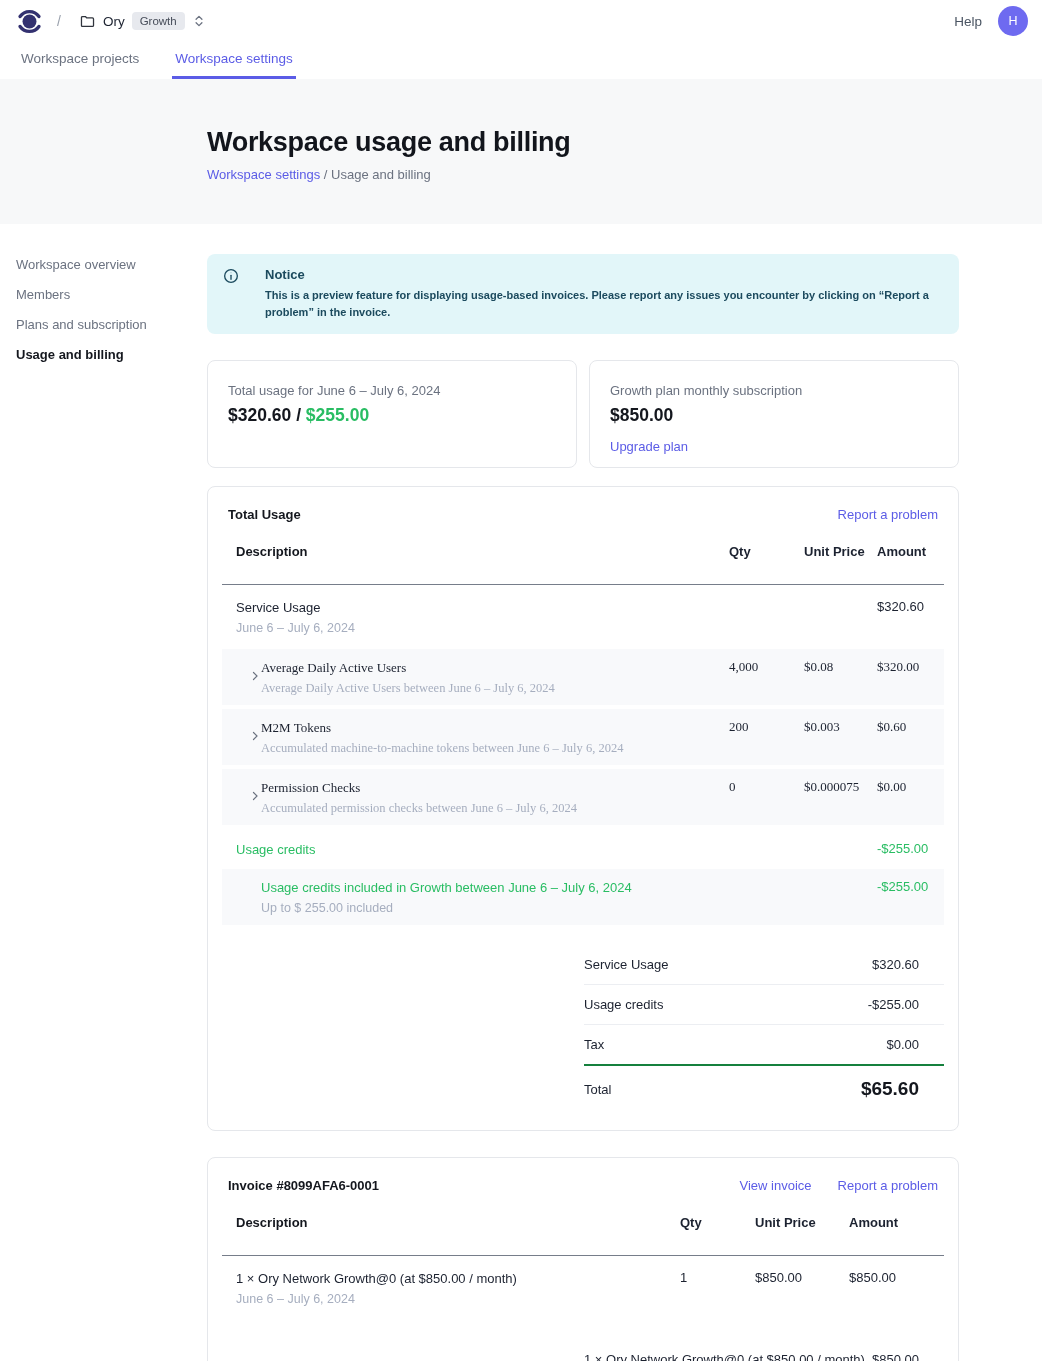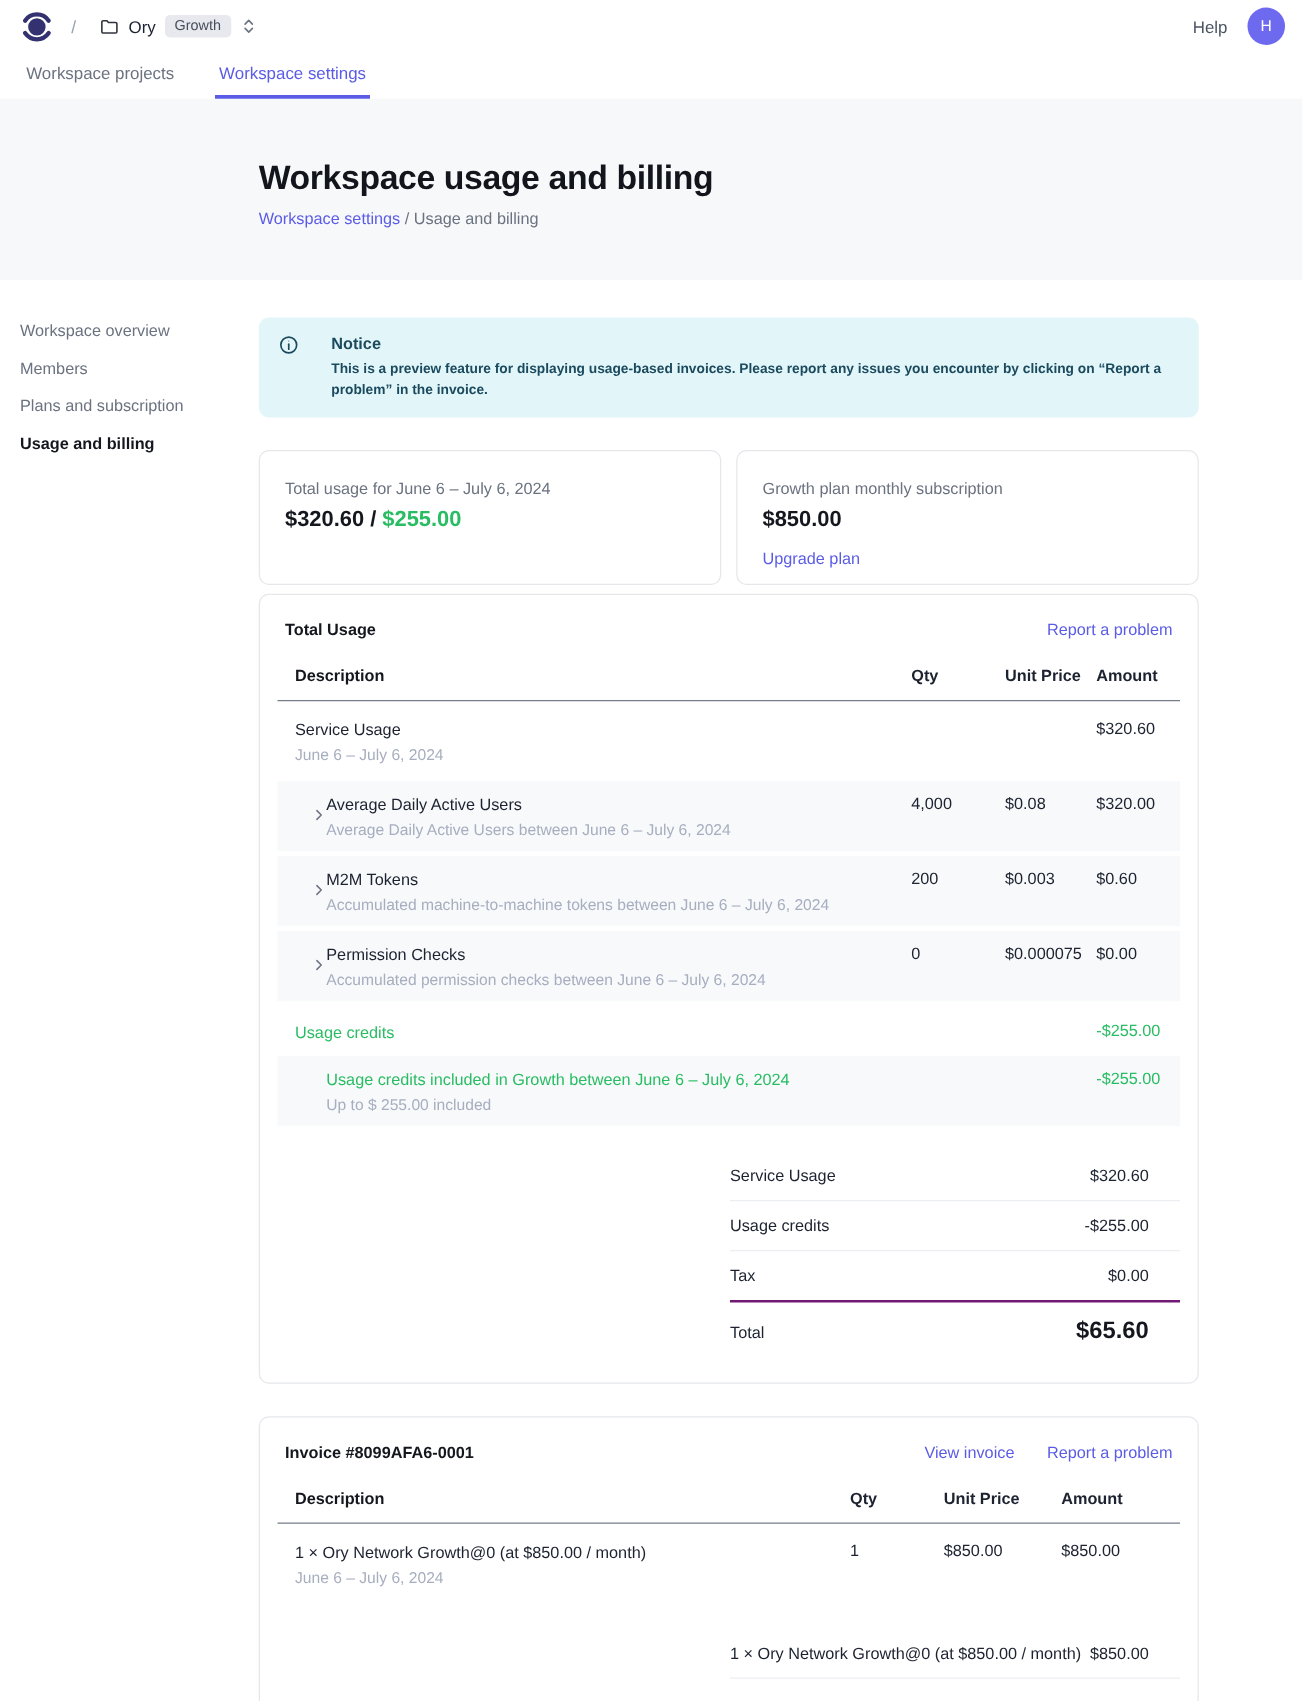--- a/index.html
+++ b/index.html
@@ -42,67 +42,67 @@
   .side-item.active { color:#14171e; font-weight:700; }
   .main { width:752px; }
 
   
   .notice { background:#e2f6f9; border-radius:8px; padding:13px 16px 14px; display:flex; gap:26px; color:#1b4a5e; margin-bottom:26px; }
   .notice-icon { flex-shrink:0; margin-top:1px; display:flex; }
   .notice-title { font-weight:700; font-size:13px; margin-bottom:5px; }
   .notice-body { font-size:11px; line-height:1.5; max-width:690px;font-weight:bold; }
 
   
-  .cards-row { display:flex; gap:12px; margin-bottom:7px; }
+  .cards-row { display:flex; gap:12px; margin-bottom:18px; }
   .scard { flex:1; border:1px solid #e5e7eb; border-radius:8px; padding:22px 20px; height:108px; background:#fff; }
   .scard-label { font-size:13px; color:#6b7280; }
   .scard-amount { font-size:17.5px; font-weight:700; color:#14171e; margin-top:7px; }
   .green { color:#29bd63; }
   .upgrade-link { display:inline-block; margin-top:13px; font-size:13px; color:#5b5ce6; cursor:pointer; }
 
   
   .panel { border:1px solid #e5e7eb; border-radius:8px; padding:20px 14px 24px; background:#fff; margin-bottom:26px; }
   .panel-head { display:flex; justify-content:space-between; align-items:center; padding:0 6px; }
   .panel-title { font-weight:700; font-size:13px; color:#14171e; }
   .panel-links { display:flex; gap:26px; }
   .plink { color:#5b5ce6; font-size:13px; cursor:pointer; }
 
   .trow { display:flex; align-items:flex-start; }
   .c-desc { flex:1; min-width:0; }
   .c-qty, .c-unit, .c-amt { text-align:left; font-size:13px; color:#1c2230; }
   .usage .c-qty { width:75px; } .usage .c-unit { width:73px; } .usage .c-amt { width:67px; padding-right:25px; }
   .invoice .c-qty { width:75px; } .invoice .c-unit { width:94px; } .invoice .c-amt { width:95px; padding-right:25px; }
 
-  .thead { margin-top:22px; padding:0 0 12px; border-bottom:1.5px solid #767d8a; font-weight:700; color:#14171e; }
+  .thead { margin-top:22px; padding:0 0 25px; border-bottom:1.5px solid #767d8a; font-weight:700; color:#14171e; }
   .thead .c-desc { padding-left:14px; }
 
   .row-main { font-size:13px; color:#1c2230; line-height:17px; }
   .row-sub  { font-size:12.5px; color:#a6aebf; margin-top:4px; line-height:16px; }
 
   .section-row { padding:14px 0 13px; }
   .section-row .c-desc { padding-left:14px; }
 
-  .gray-row { background:#f8f9fb; padding:10px 0 9px; margin-bottom:4px; }
+  .gray-row { background:#f8f9fb; padding:10px 0 9px; margin-bottom:4px;font-family:Liberation Serif, serif; }
   .gray-row .c-desc { display:flex; align-items:flex-start; }
   .chev-btn { width:12px; margin-left:27px; padding:0; border:none; background:none; color:#6b7280; cursor:pointer; display:flex; align-items:center; margin-top:11px; }
   .gray-row .desc-text { margin-left:0; }
 
   .credits-row { padding:12px 0 11px; }
   .credits-row .c-desc { padding-left:14px; }
   .credits-row .row-main, .credits-row .c-amt { color:#29bd63; }
 
   .credits-detail { background:#f8f9fb; padding:10px 0 9px; }
   .credits-detail .c-desc { padding-left:39px; }
   .credits-detail .row-main, .credits-detail .c-amt { color:#29bd63; }
 
   
   .summary { width:360px; margin:20px 0 0 auto; }
   .sum-row { display:flex; justify-content:space-between; align-items:center; padding:12px 25px 12px 0; font-size:13px; color:#1c2230; }
   .sum-row + .sum-row { border-top:1px solid #eceef2; }
-  .sum-total { display:flex; justify-content:space-between; align-items:center; border-top:2px solid #701a75; padding:12px 25px 6px 0; }
+  .sum-total { display:flex; justify-content:space-between; align-items:center; border-top:2px solid #15803d; padding:12px 25px 6px 0; }
   .sum-total .t-label { font-size:13px; color:#1c2230; }
   .sum-total .t-value { font-size:19px; font-weight:700; color:#14171e; }
 
   svg { display:block; }
 </style>
 </head>
 <body>
 
 <header class="topbar">
   <div class="topbar-left">

